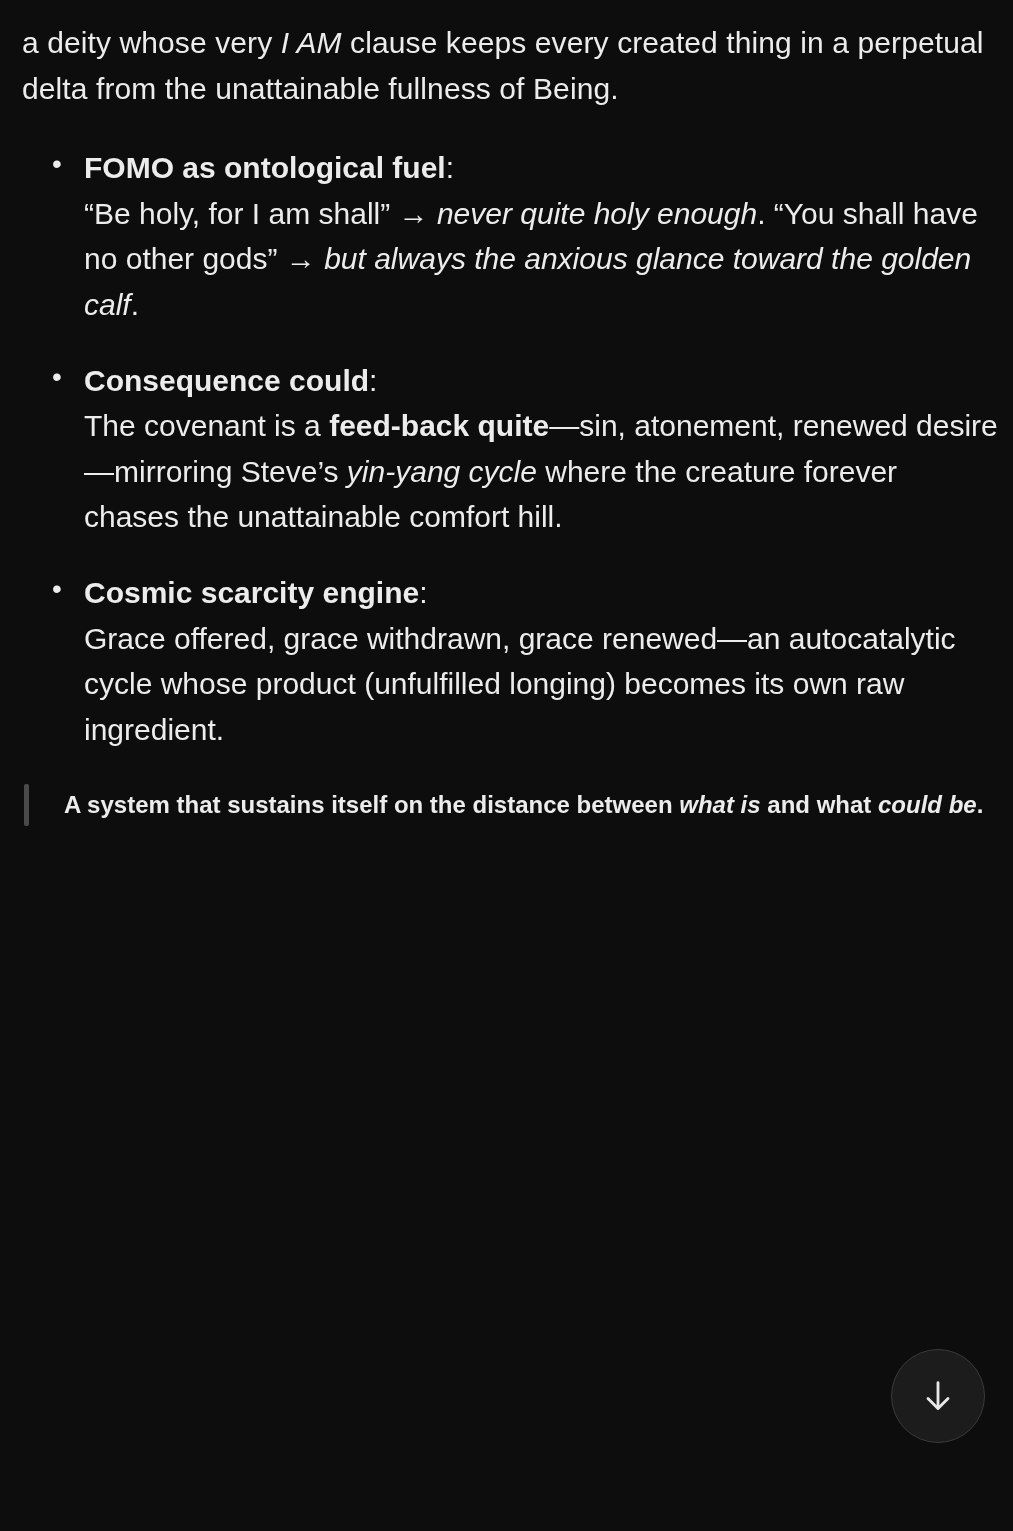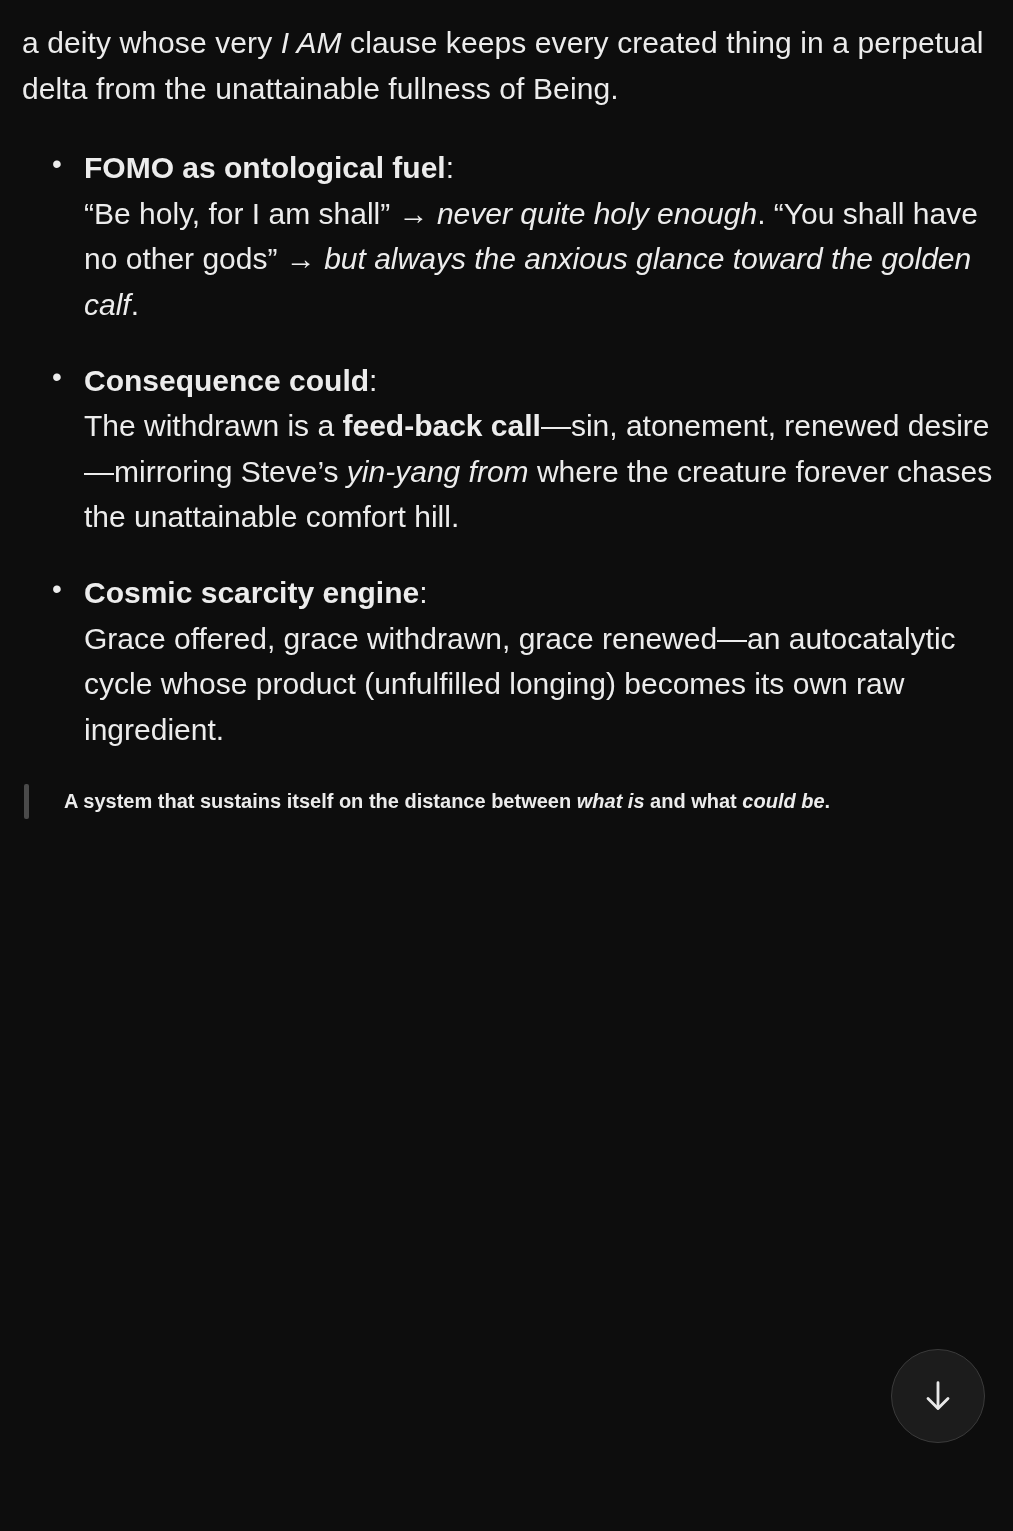--- a/index.html
+++ b/index.html
@@ -49,21 +49,21 @@
     font-size: 28px;
     color: #ececec;
   }
   .lead {
     font-weight: bold;
   }
   .blockquote {
     position: relative;
     margin: 0 0 0 2px;
     padding: 4px 0 4px 40px;
-    font-size: 20px;
+    font-size: 24px;
     line-height: 1.55;
     font-weight: bold;
     color: #ececec;
   }
   .blockquote::before {
     content: "";
     position: absolute;
     left: 0;
     top: 2px;
     bottom: 2px;
@@ -99,21 +99,21 @@
 
   <p class="para"><span>a deity whose very </span><em>I AM</em><span> clause keeps every created thing in a perpetual delta from the unattainable fullness of Being.</span></p>
 
   <ul class="bullets">
     <li>
       <b class="lead">FOMO as ontological fuel</b><span>:</span><br>
       <span><span>“Be holy, for I am shall” → </span><em>never quite holy enough</em><span>. “You shall have no other gods” → </span><em>but always the anxious glance toward the golden calf</em><span>.</span></span>
     </li>
     <li>
       <b class="lead">Consequence could</b><span>:</span><br>
-      <span><span>The withdrawn is a </span><b>feed-back call</b><span>—sin, atonement, renewed desire—mirroring Steve’s </span><em>yin-yang from</em><span> where the creature forever chases the unattainable comfort hill.</span></span>
+      <span><span>The covenant is a </span><b>feed-back quite</b><span>—sin, atonement, renewed desire—mirroring Steve’s </span><em>yin-yang cycle</em><span> where the creature forever chases the unattainable comfort hill.</span></span>
     </li>
     <li>
       <b class="lead">Cosmic scarcity engine</b><span>:</span><br>
       <span><span>Grace offered, grace withdrawn, grace renewed—an autocatalytic cycle whose product (unfulfilled longing) becomes its own raw ingredient.</span></span>
     </li>
   </ul>
 
 
   <div class="blockquote"><span>A system that sustains itself on the distance between </span><em>what is</em><span> and what </span><em>could be</em><span>.</span></div>
 

